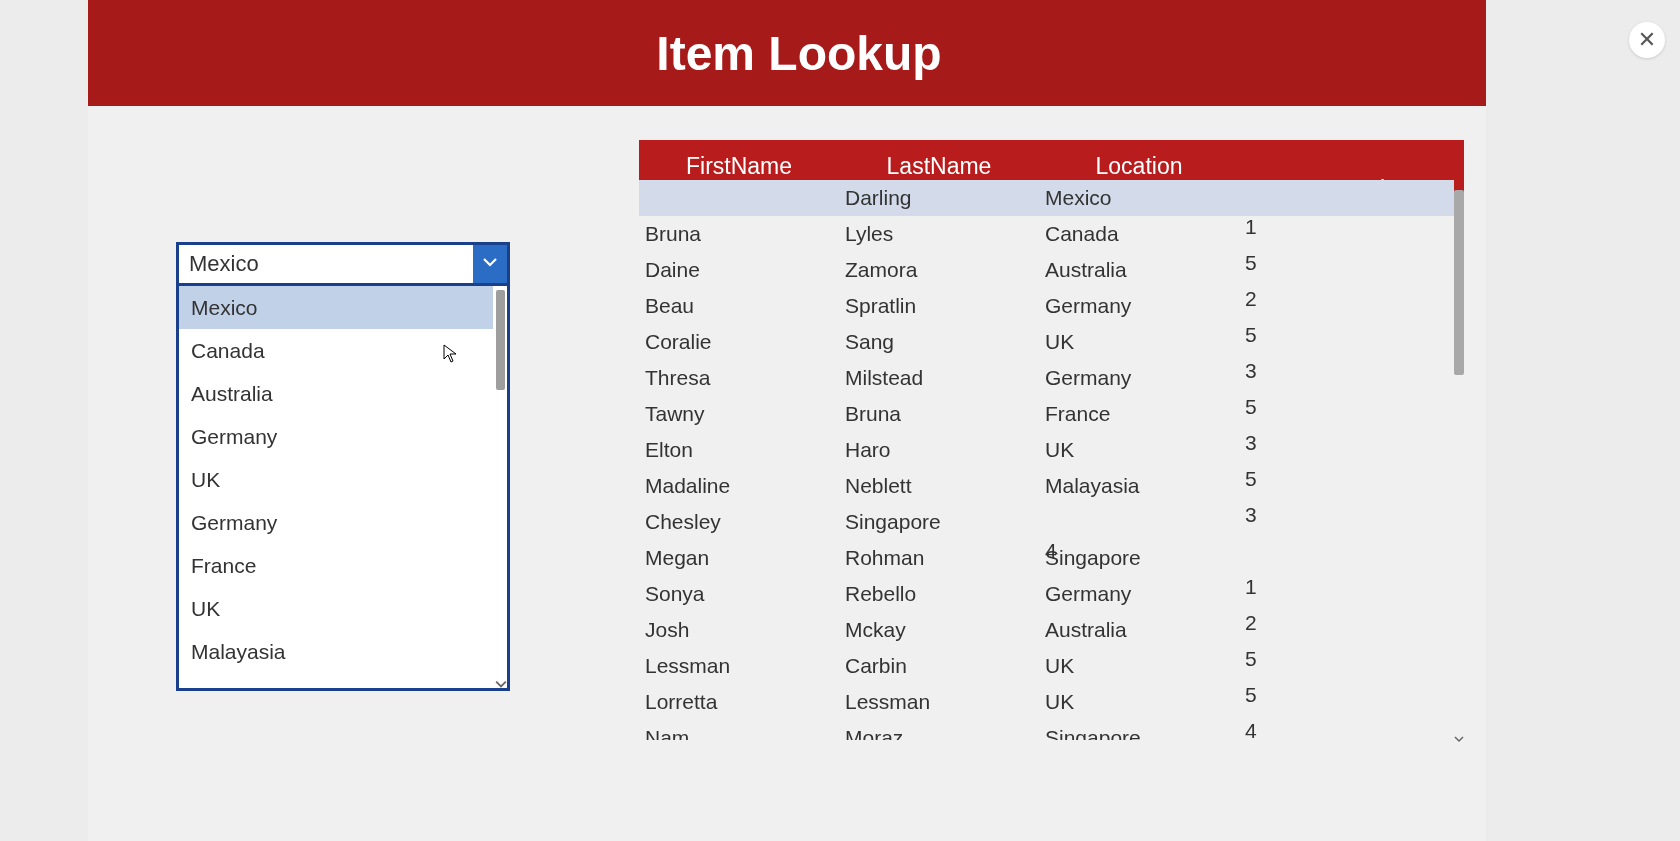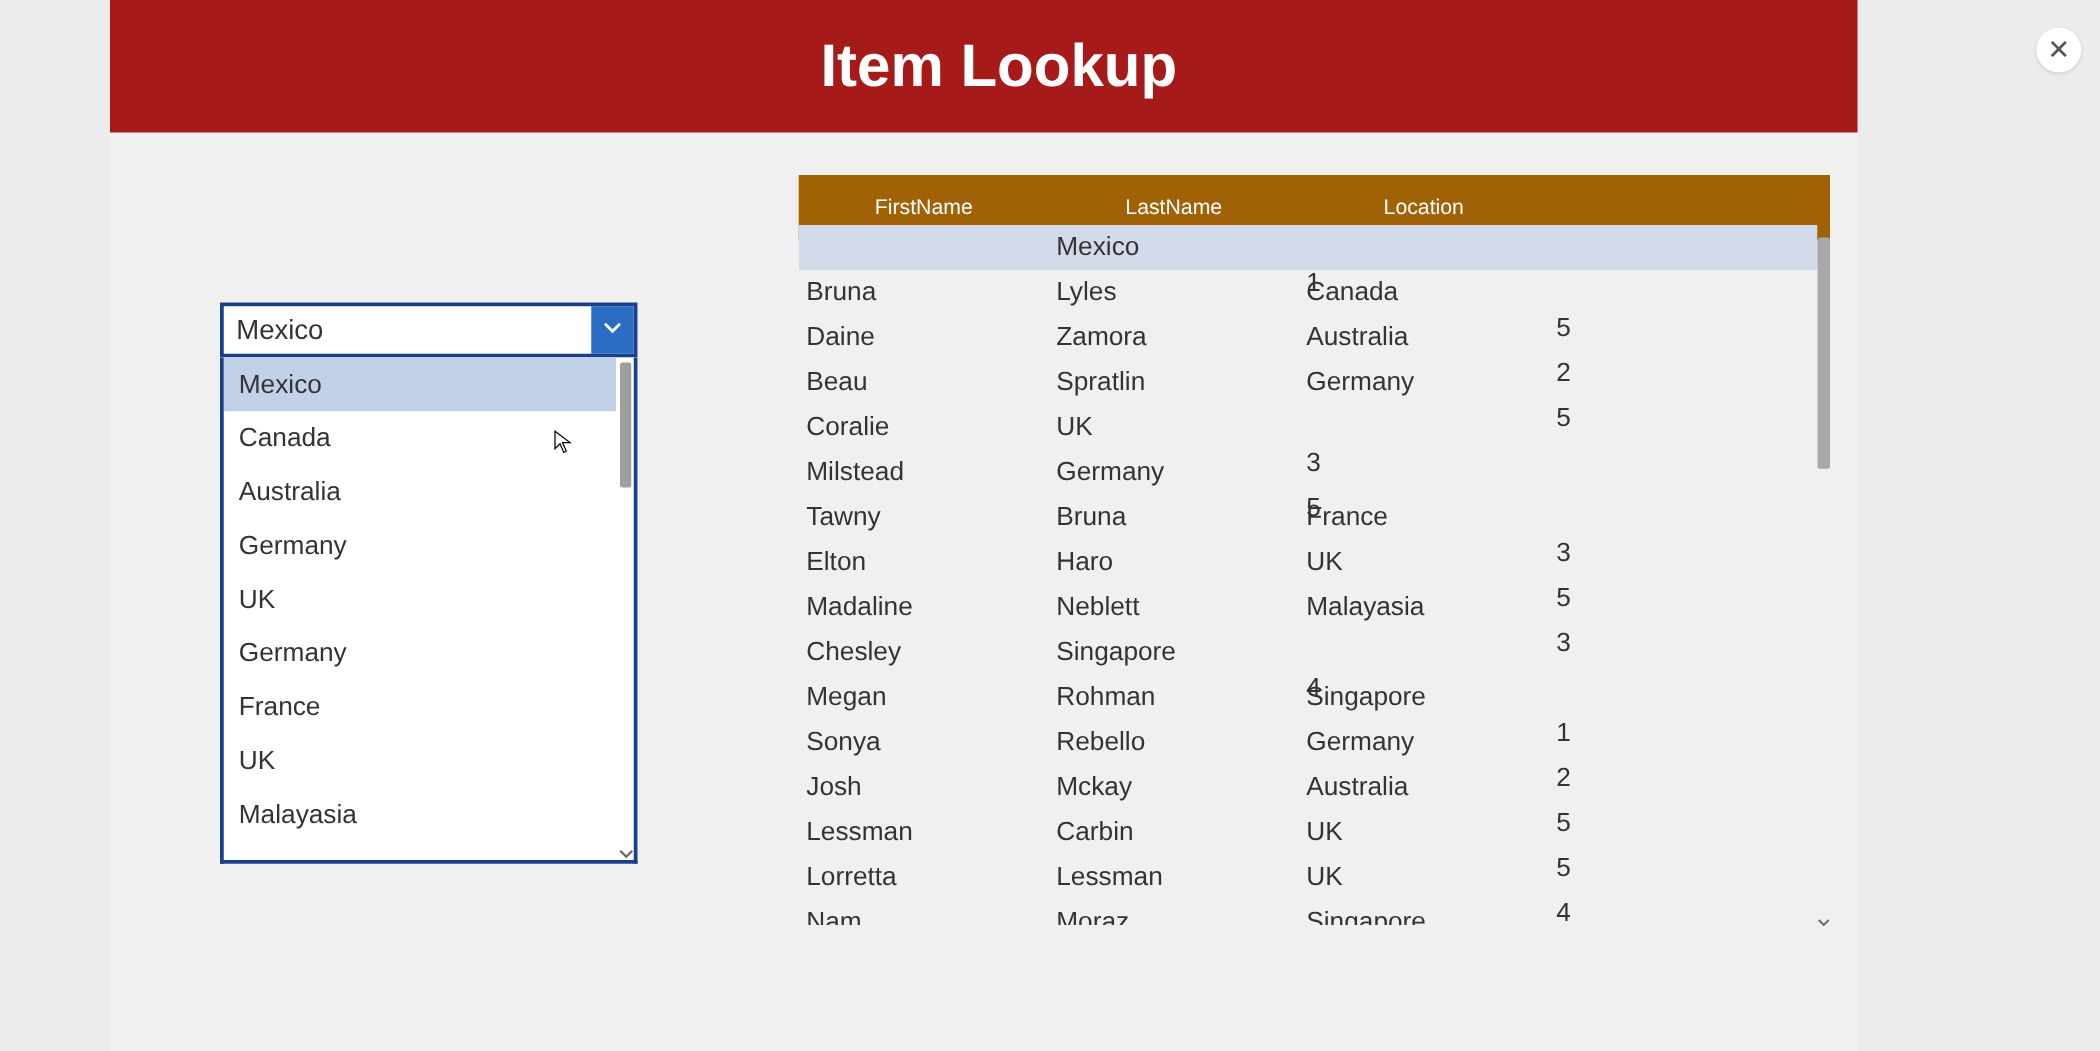--- a/index.html
+++ b/index.html
@@ -14,21 +14,21 @@
   .dd-btn{width:34px;background:#2b6cc4;display:flex;align-items:center;justify-content:center;}
   .dd-btn svg{width:18px;height:18px;}
   .dd-list-outer{border-left:3px solid #1a3f8b;border-right:3px solid #1a3f8b;border-bottom:3px solid #1a3f8b;background:#fff;height:405px;position:relative;}
   .dd-list{position:absolute;left:0;right:14px;top:0;bottom:0;overflow:hidden;}
   .dd-item{height:43px;padding:0 12px;font-size:21px;color:#333;display:flex;align-items:center;cursor:pointer;}
   .dd-item.highlight{background:#c0d1e8;}
   .dd-scroll{position:absolute;right:2px;top:4px;width:9px;bottom:4px;}
   .dd-scroll-thumb{position:absolute;left:0;width:100%;height:100px;background:#9e9e9e;border-radius:2px;top:0;}
   .dd-scroll-arrow{position:absolute;right:0;bottom:0;width:12px;height:12px;}
   .table-wrap{position:absolute;left:551px;top:140px;width:825px;height:600px;}
-  .thead{display:flex;height:52px;background:#a16207;color:#fff;font-size:17px;}
+  .thead{display:flex;height:52px;background:#b91c1c;color:#fff;font-size:23px;}
   .th{display:flex;align-items:center;justify-content:center;}
   .tbody{position:absolute;left:0;right:10px;top:40px;bottom:0;overflow:hidden;}
   .tr{display:flex;height:36px;font-size:21px;color:#333;}
   .tr.sel{background:#d3dbea;}
   .td{display:flex;align-items:center;padding-left:6px;}
   .c0{width:200px;}
   .c1{width:200px;}
   .c2{width:200px;}
   .c3{width:200px;margin-top:47px;}
   .tscroll{position:absolute;right:0;top:40px;width:10px;bottom:0;}
@@ -92,20 +92,21 @@
   <div class="table-wrap">
     <div class="thead">
       <div class="th c0">FirstName</div>
       <div class="th c1">LastName</div>
       <div class="th c2">Location</div>
       <div class="th c3">VIPLevel</div>
     </div>
     <div class="tbody" id="tbody">
         <div class="tr sel">
           <div class="td c0"></div>
+          <div class="td c1">Darling</div>
           <div class="td c2">Mexico</div>
           <div class="td c3">1</div>
         </div>
         <div class="tr">
           <div class="td c0">Bruna</div>
           <div class="td c1">Lyles</div>
           <div class="td c2">Canada</div>
           <div class="td c3">5</div>
         </div>
         <div class="tr">
@@ -115,24 +116,26 @@
           <div class="td c3">2</div>
         </div>
         <div class="tr">
           <div class="td c0">Beau</div>
           <div class="td c1">Spratlin</div>
           <div class="td c2">Germany</div>
           <div class="td c3">5</div>
         </div>
         <div class="tr">
           <div class="td c0">Coralie</div>
+          <div class="td c1">Sang</div>
           <div class="td c2">UK</div>
           <div class="td c3">3</div>
         </div>
         <div class="tr">
+          <div class="td c0">Thresa</div>
           <div class="td c1">Milstead</div>
           <div class="td c2">Germany</div>
           <div class="td c3">5</div>
         </div>
         <div class="tr">
           <div class="td c0">Tawny</div>
           <div class="td c1">Bruna</div>
           <div class="td c2">France</div>
           <div class="td c3">3</div>
         </div>

